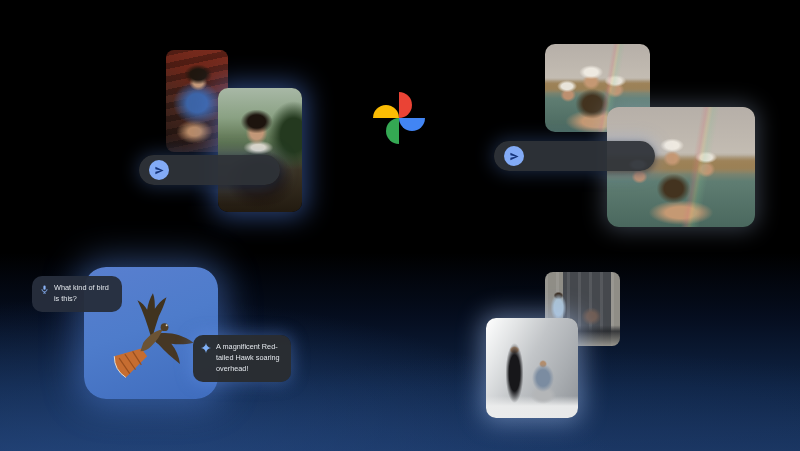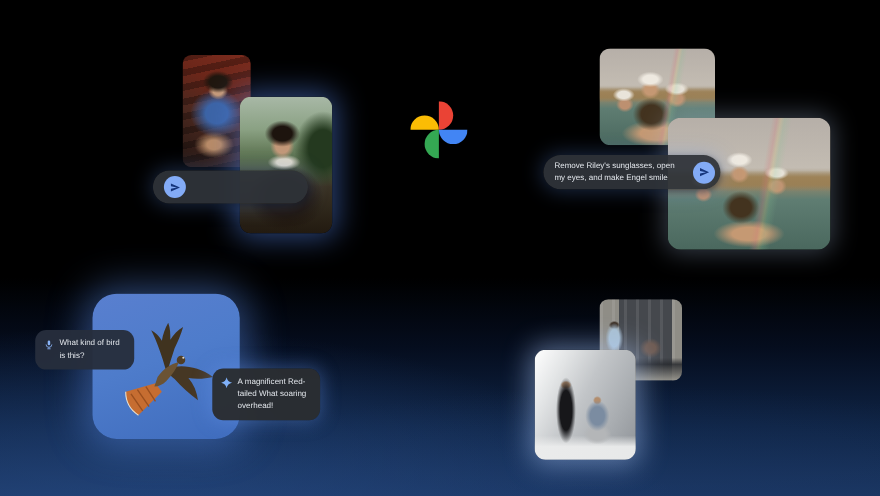--- a/index.html
+++ b/index.html
@@ -135,21 +135,20 @@
           <path d="M3 20 L21 12 L3 4 L3 9.5 L15 12 L3 14.5 Z" fill="#16357c"></path>
         </svg>
       </button>
     </div>
   </div>
 
   <div>
     <div class="photo photo-lake ph-lake-before" aria-label="three friends on a lake with rainbow, one wearing sunglasses"></div>
     <div class="photo photo-lake ph-lake-after" aria-label="three friends smiling on a lake, sunglasses removed"></div>
     <div class="pill pill-retouch">
-      <span class="pill-text">Remove Riley's sunglasses, open my eyes, and make Engel smile</span>
       <button class="send-btn">
         <svg width="11" height="11" viewBox="0 0 24 24">
           <path d="M3 20 L21 12 L3 4 L3 9.5 L15 12 L3 14.5 Z" fill="#16357c"></path>
         </svg>
       </button>
     </div>
   </div>
 
   <div>
     <div class="hawk-card" aria-label="red-tailed hawk soaring against blue background">
@@ -157,32 +156,32 @@
         <path d="M50 76 L22 84 A26 26 0 0 0 34 106 L56 84 Z" fill="#c66d31"></path>
         <path d="M27 86 L38 102 M33 82 L44 98 M41 79 L50 93" stroke="#9a4f1f" stroke-width="1.3" fill="none"></path>
         <path d="M22 84 A26 26 0 0 0 34 106" stroke="#e8e0d0" stroke-width="1" fill="none"></path>
         <path d="M60 64 C56 50 52 38 46 26 C50 28 54 32 56 36 C57 30 59 24 62 19 C64 24 64 30 64 35 C67 30 71 26 76 23 C74 30 71 37 68 43 C66 50 63 57 62 64 Z" fill="#40331f"></path>
         <path d="M62 62 C74 58 90 60 104 70 C96 72 88 72 81 71 C86 77 89 84 90 92 C82 86 74 79 68 72 C64 69 62 66 62 62 Z" fill="#463724"></path>
         <path d="M52 70 C58 62 64 58 72 56 C70 62 66 68 60 74 C57 77 53 79 49 79 C50 76 51 73 52 70 Z" fill="#6b5334"></path>
         <circle cx="74" cy="54" r="4" fill="#503e26"></circle>
         <circle cx="76.2" cy="52" r="1" fill="#ddd6c8"></circle>
       </svg>
     </div>
-    <div class="bubble bubble-q" style="left:32px;top:300px;width:74px;">
+    <div class="bubble bubble-q" style="left:32px;top:276px;width:74px;">
       <svg class="b-icon" width="9" height="11" viewBox="0 0 12 12">
         <rect x="4.5" y="0.8" width="3" height="5.6" rx="1.5" fill="#8ab4f8"></rect>
         <path d="M2.5 5.5 a3.5 3.5 0 0 0 7 0 M6 9 v1.6 M4 10.8 h4" stroke="#8ab4f8" stroke-width="1" fill="none"></path>
       </svg>
       <span class="bubble-text">What kind of bird is this?</span>
     </div>
     <div class="bubble bubble-a" style="left:193px;top:335px;width:82px;">
       <svg class="b-icon" width="10" height="10" viewBox="0 0 12 12">
         <path d="M6 0 C6.6 3.4 8.6 5.4 12 6 C8.6 6.6 6.6 8.6 6 12 C5.4 8.6 3.4 6.6 0 6 C3.4 5.4 5.4 3.4 6 0 Z" fill="#7fb0f7"></path>
       </svg>
-      <span class="bubble-text">A magnificent Red-tailed What soaring overhead!</span>
+      <span class="bubble-text">A magnificent Red-tailed Hawk soaring overhead!</span>
     </div>
   </div>
 
   <div>
     <div class="photo ph-storefront" aria-label="person standing outside a storefront window"></div>
     <div class="photo ph-studio" aria-label="two people posing in a bright studio"></div>
   </div>
 
 </div>
 

